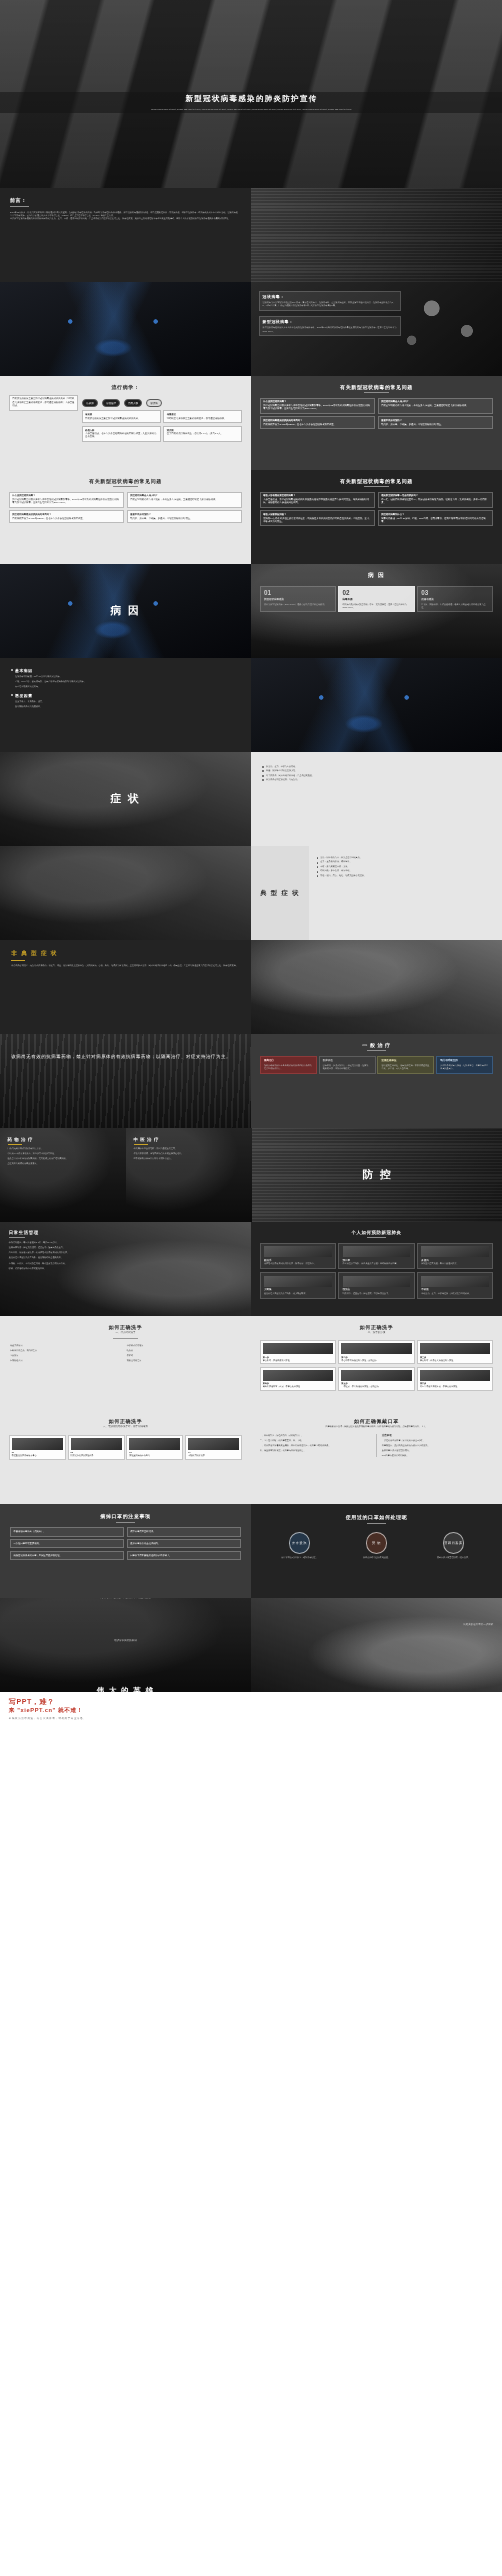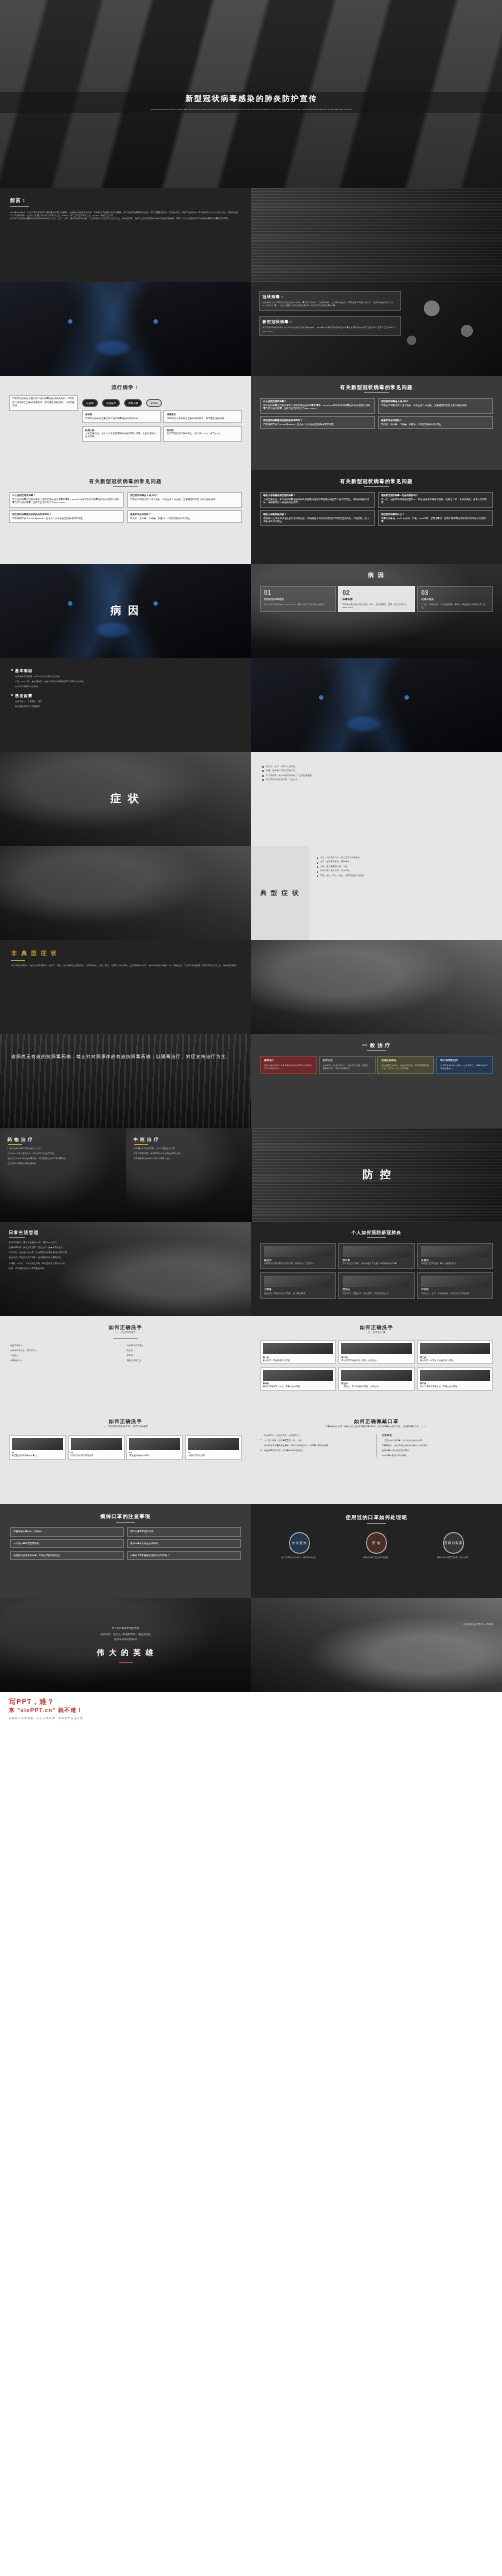--- a/index.html
+++ b/index.html
@@ -726,21 +726,21 @@
             <div class="xtiny">剪碎后丢入有盖垃圾桶，随后洗手。</div>
           </div>
         </div>
       </div>
     </div>
   </div>
 
   <div class="row">
     <div class="slide half s-h tex-soft center">
       <div class="scrim"></div>
-      <div class="content center" style="width:100%;height:100%;padding:0 10px;text-align:center;">
+      <div class="content center" style="width:100%;height:100%;padding:0 10px;text-align:center;gap:37px;">
         <div class="tiny">每个时代都有不同的英雄</div>
         <div class="tiny" style="margin-top:1.9px;">此时此刻，他们在一线奋死拼命，用血肉之躯</div>
         <div class="tiny" style="margin-top:1.9px;">筑起保护我们的长城</div>
         <div class="ttl-md" style="margin-top:6.3px;font-size:7.5px;">伟 大 的 英 雄</div>
         <div class="red-line" style="margin:3.8px auto 0;"></div>
       </div>
     </div>
     <div class="slide half s-h tex-hand">
       <div class="scrim-l"></div>
       <div class="content" style="position:absolute;right:8.8px;top:25px;text-align:right;">

